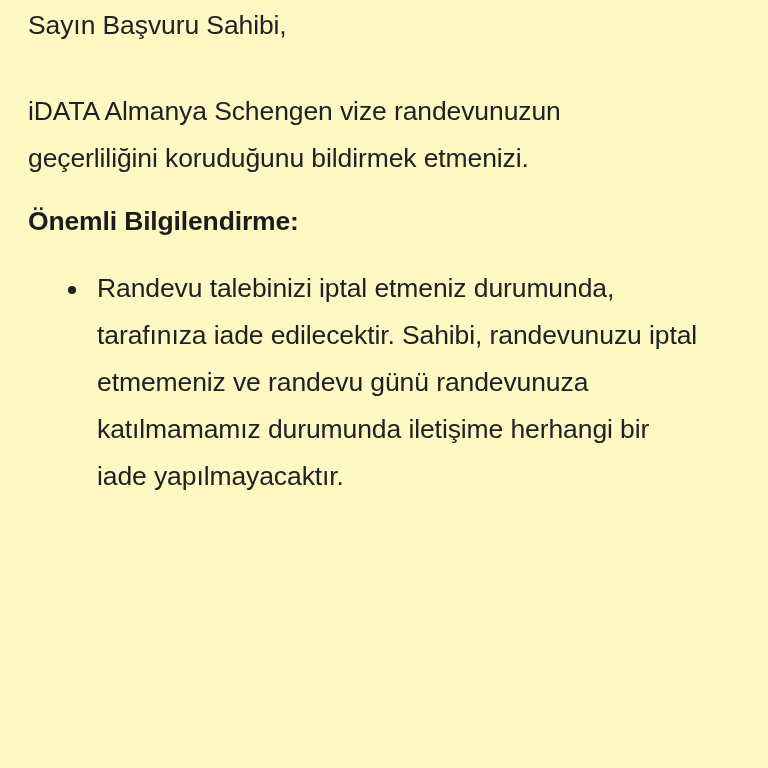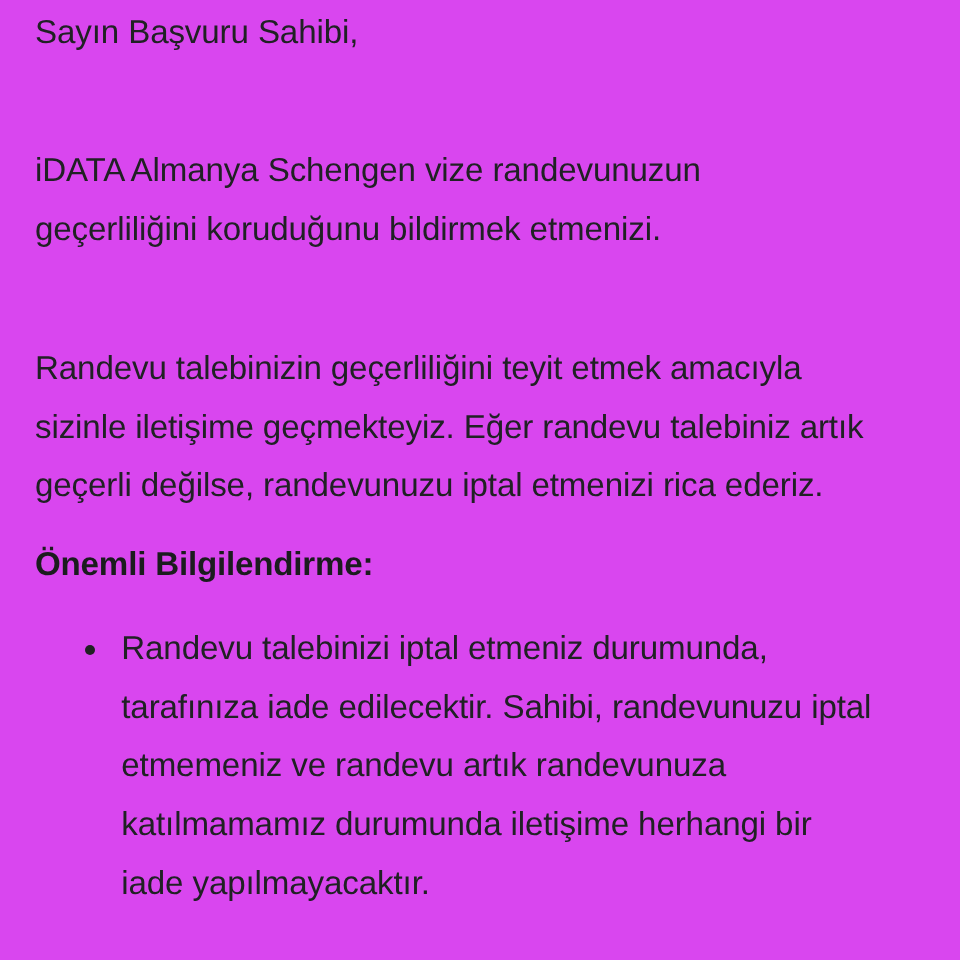--- a/index.html
+++ b/index.html
@@ -16,21 +16,21 @@
     color: #202124;
     -webkit-font-smoothing: antialiased;
   }
 
   .page {
     position: relative;
     width: 768px;
     height: 768px;
     box-sizing: border-box;
     padding: 0;
-    background: #d946ef;
+    background: #fef9c3;
   }
 
   .doc-body {
     position: absolute;
     left: 28px;
     top: 0px;
     width: 716px;
   }
 
   .para {
@@ -42,21 +42,21 @@
     font-weight: 400;
   }
 
   .para-line {
     display: block;
     white-space: nowrap;
   }
 
   
   .blk-greeting   { margin-top: 2px; }
-  .blk-intro      { margin-top: 64px; }
+  .blk-intro      { margin-top: 39px; }
   .blk-confirm    { margin-top: 64px; }
 
   .heading {
     font-size: 26.5px;
     line-height: 47px;
     font-weight: 700;
     letter-spacing: -0.15px;
     color: #1b1c1e;
     margin: 0;
     margin-top: 16px;
@@ -116,35 +116,30 @@
 
     <p class="para blk-greeting">
       <span class="para-line">Sayın Başvuru Sahibi,</span>
     </p>
 
     <p class="para blk-intro">
       <span class="para-line">iDATA Almanya Schengen vize randevunuzun</span>
       <span class="para-line">geçerliliğini koruduğunu bildirmek etmenizi.</span>
     </p>
 
-    <p class="para blk-confirm">
-      <span class="para-line">Randevu talebinizin geçerliliğini teyit etmek amacıyla</span>
-      <span class="para-line">sizinle iletişime geçmekteyiz. Eğer randevu talebiniz artık</span>
-      <span class="para-line">geçerli değilse, randevunuzu iptal etmenizi rica ederiz.</span>
-    </p>
 
     <p class="heading">Önemli Bilgilendirme:</p>
 
     <ul class="bullet-list">
       <li class="bullet-item">
         <span class="bullet-marker"></span>
         <span class="bullet-text">
           <span class="para-line">Randevu talebinizi iptal etmeniz durumunda,</span>
           <span class="para-line">tarafınıza iade edilecektir. Sahibi, randevunuzu iptal</span>
-          <span class="para-line">etmemeniz ve randevu artık randevunuza</span>
+          <span class="para-line">etmemeniz ve randevu günü randevunuza</span>
           <span class="para-line">katılmamamız durumunda iletişime herhangi bir</span>
           <span class="para-line">iade yapılmayacaktır.</span>
         </span>
       </li>
     </ul>
 
   </div>
 </div>
 
 </body></html>

